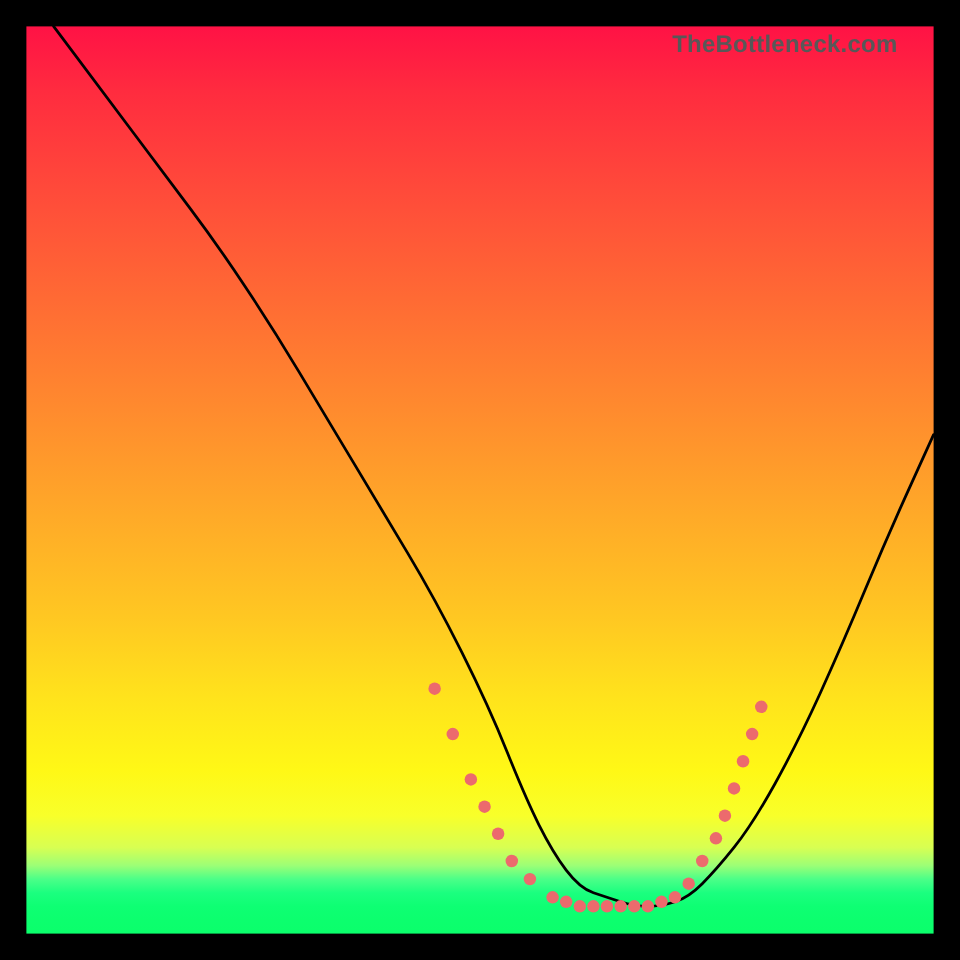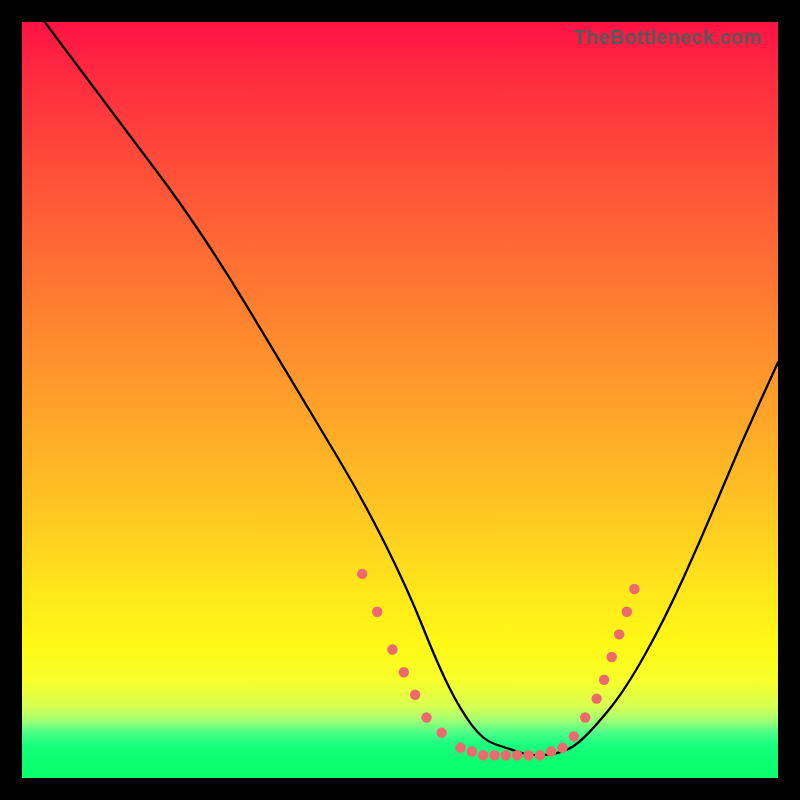--- a/index.html
+++ b/index.html
@@ -40,21 +40,21 @@
       #4bff88 94%,
       #1bff7f 95.5%,
       #0eff73 97%,
       #0cff6e 98.5%,
       #0bff6b 100%
     );
   }
   .watermark {
     position: absolute;
     top: 4px;
-    right: 16px;
+    right: 30px;
     font: 600 20px "Segoe UI", Arial, Helvetica, sans-serif;
     color: #585858;
     letter-spacing: 0.2px;
     user-select: none;
   }
   svg.curve, svg.dots {
     position: absolute;
     left: 0; top: 0;
     width: 756px;
     height: 756px;

